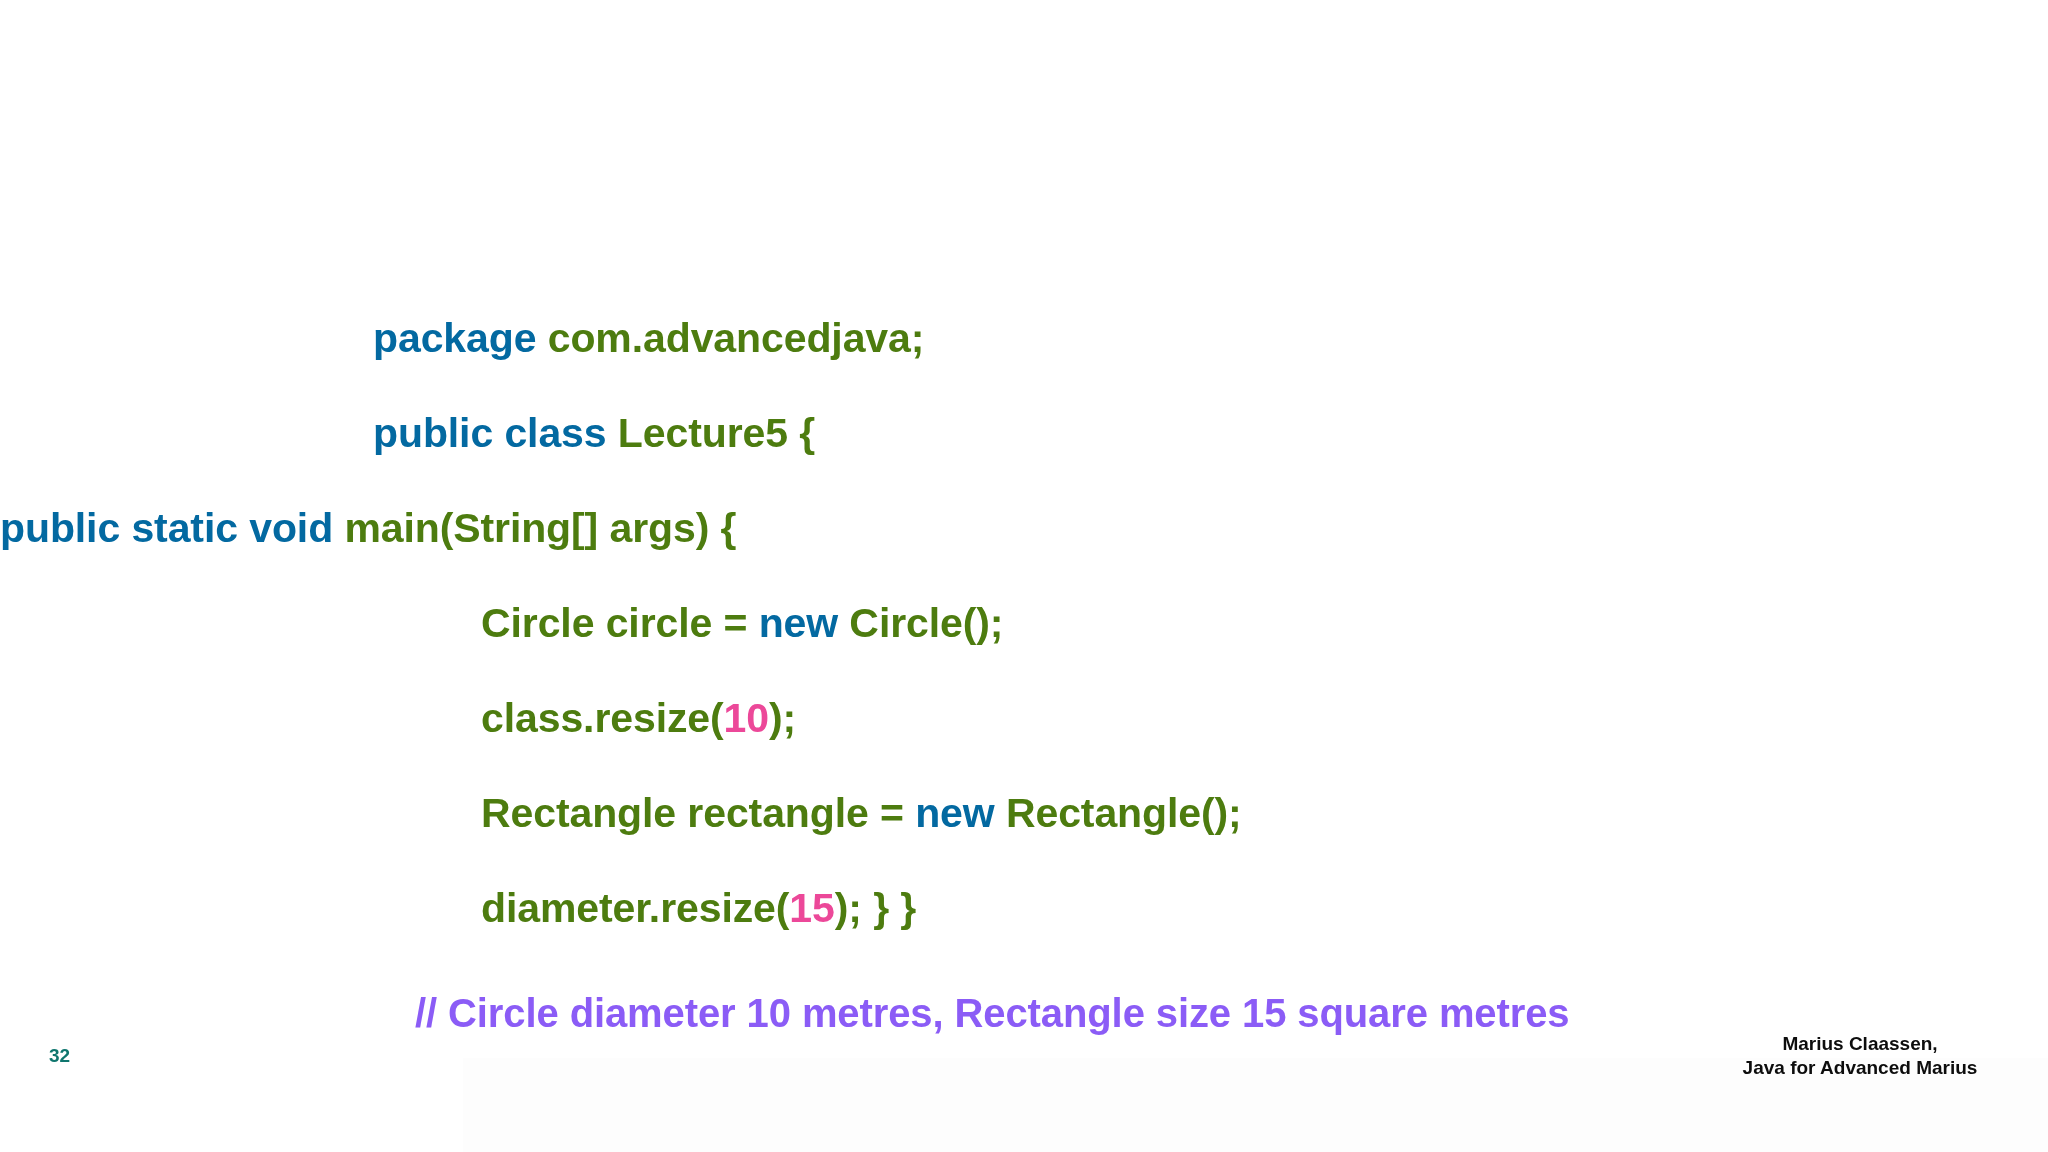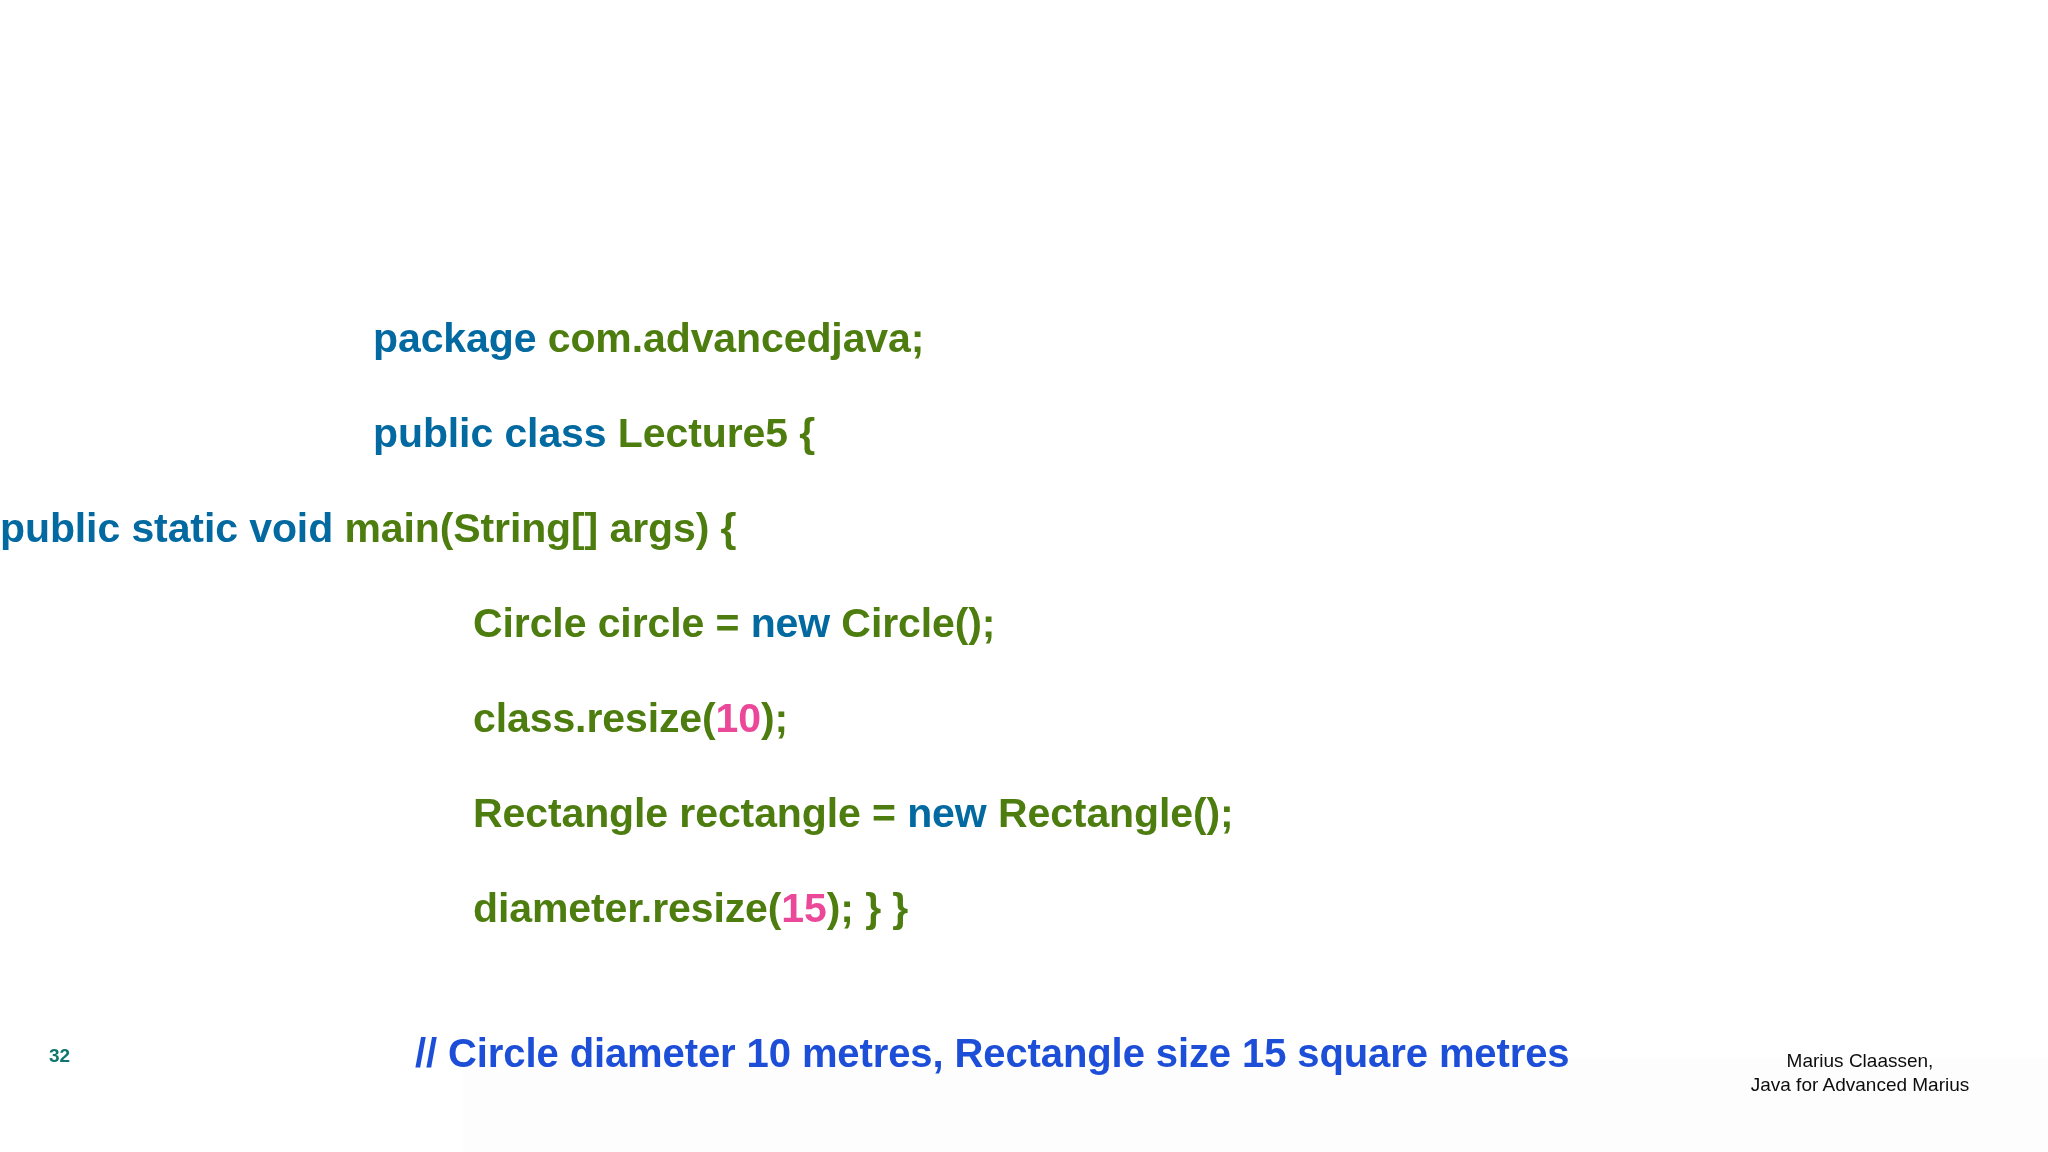--- a/index.html
+++ b/index.html
@@ -44,38 +44,37 @@
     font-size: 41px;
     font-weight: bold;
     color: #111111;
     line-height: 1;
     height: 95px;
     white-space: pre;
     letter-spacing: -0.1px;
   }
   .indent-0 { padding-left: 373px; }
   .indent-1 { }
-  .indent-2 { padding-left: 473px; }
+  .indent-2 { padding-left: 473px; margin-left: 8px; }
 
   .kw   { color: #0369a1; }
   .num  { color: #ec4899; }
   .plain{ color: #4d7c0f; }
 
   
   #comment-line {
     position: absolute;
     left: 415px;
     top: 993px;
     font-size: 40px;
     font-weight: bold;
-    color: #1d4ed8;
+    color: #8b5cf6;
     white-space: pre;
     line-height: 1;
     letter-spacing: -0.1px;
-    margin-top: 40px;
   }
 
   
   #slide-number {
     position: absolute;
     left: 49px;
     top: 1046px;
     font-size: 19px;
     font-weight: bold;
     color: #0f766e;
@@ -83,24 +82,23 @@
   }
 
   
   #attribution {
     position: absolute;
     left: 1700px;
     top: 1032px;
     width: 320px;
     text-align: center;
     font-size: 19px;
-    font-weight: normal;
+    font-weight: bold;
     color: #0d0d0d;
     line-height: 1.28;
-    margin-top: 17px;
   }
 </style>
 </head>
 <body>
 
 <div id="slide">
 
   <div id="letterbox-band"></div>
 
   <div id="code-block">

